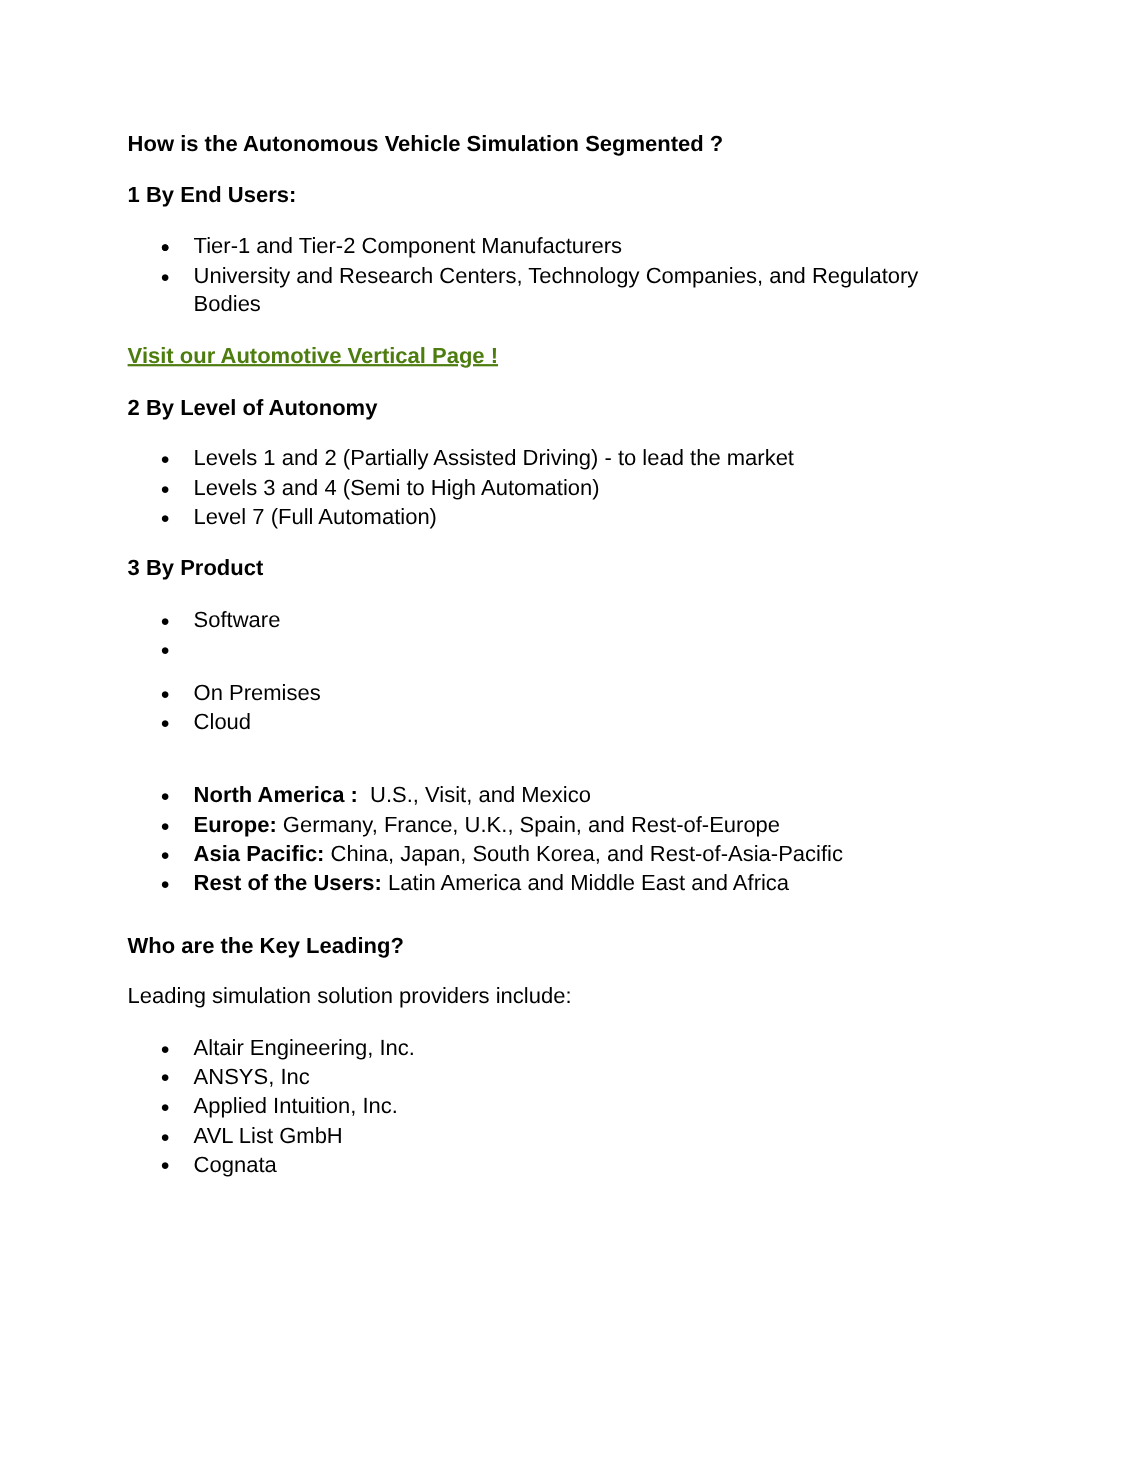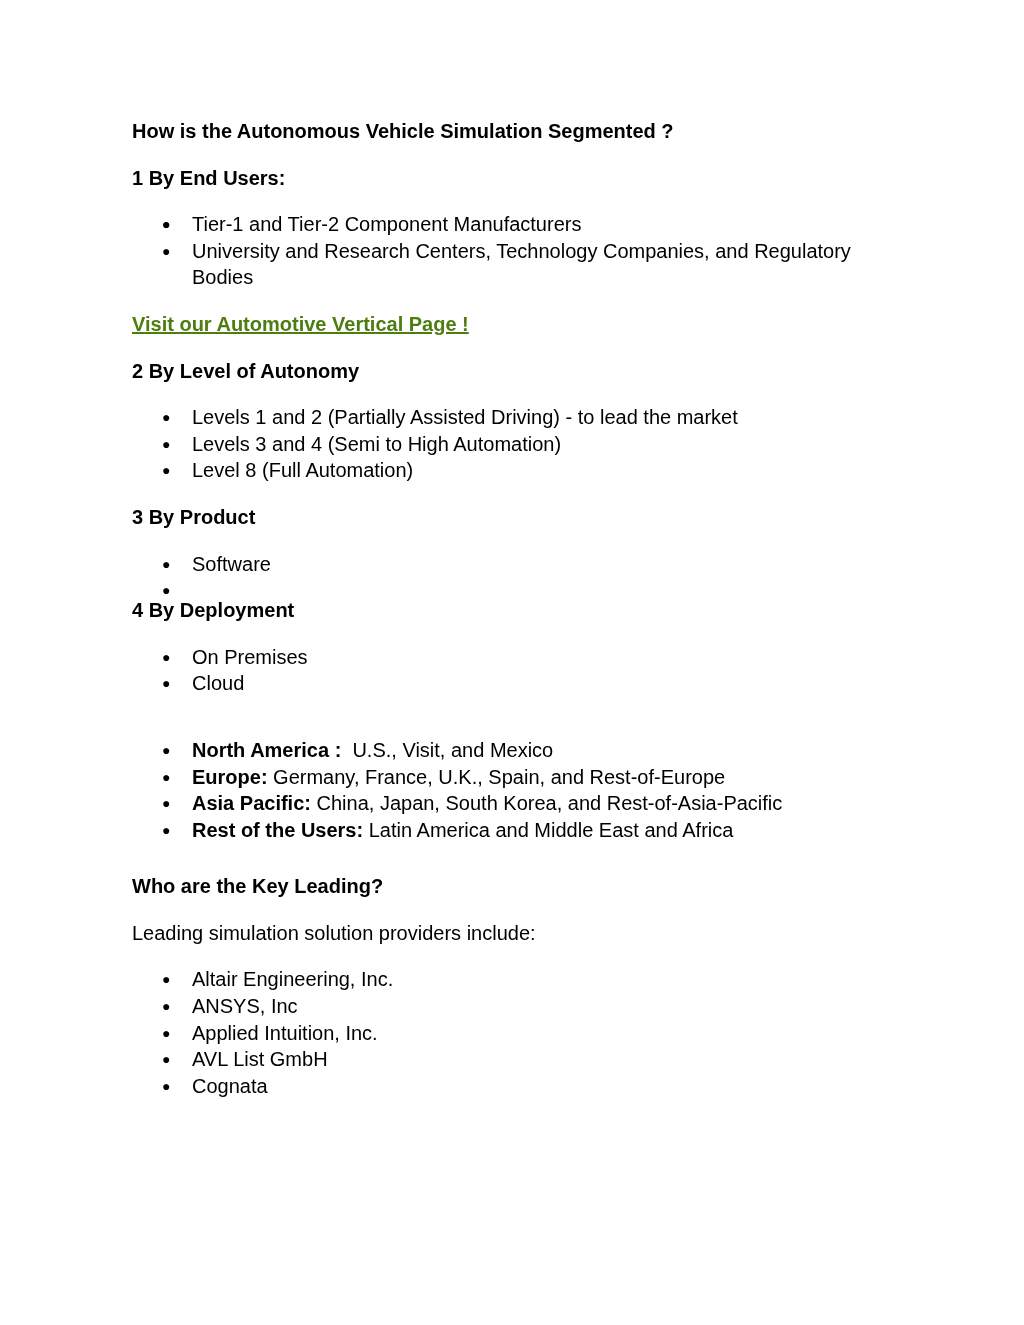--- a/index.html
+++ b/index.html
@@ -1,18 +1,18 @@
 <!DOCTYPE html>
 <html><head>
   <meta charset="utf-8">
   <style>
     html, body { margin: 0; padding: 0; background: #ffffff; }
     body { width: 1024px; height: 1325px; position: relative; overflow: hidden; }
     .page {
-      position: absolute; left: 132px; top: 118px; width: 760px;
+      position: absolute; left: 116px; top: 118px; width: 760px;
       font-family: "Liberation Sans", sans-serif; font-size: 20px; color: #000;
       line-height: 26.6px;
     }
     .h { font-weight: bold; margin: 0; }
     .p { margin: 0; }
     .gap { height: 20px; }
     ul { list-style: none; margin: 0; padding: 0; }
     li { position: relative; padding-left: 60px; }
     li .bullet { position: absolute; left: 30px; top: 0; font-size: 14px; }
     a.link { color: #4d7c0f; font-weight: bold; text-decoration: underline; }
@@ -35,33 +35,32 @@
   <div class="gap"></div>
 
   <p class="p"><a class="link" href="#">Visit our Automotive Vertical Page !</a></p>
   <div class="gap"></div>
 
   <p class="h">2 By Level of Autonomy</p>
   <div class="gap"></div>
   <ul>
     <li><span class="bullet">●</span><span>Levels 1 and 2 (Partially Assisted Driving) - to lead the market</span></li>
     <li><span class="bullet">●</span><span>Levels 3 and 4 (Semi to High Automation)</span></li>
-    <li><span class="bullet">●</span><span>Level 8 (Full Automation)</span></li>
+    <li><span class="bullet">●</span><span>Level 7 (Full Automation)</span></li>
   </ul>
   <div class="gap"></div>
 
   <p class="h">3 By Product</p>
   <div class="gap"></div>
   <ul>
     <li><span class="bullet">●</span><span>Software</span></li>
     <li><span class="bullet">●</span></li>
   </ul>
   <div class="gap"></div>
 
-  <p class="h">4 By Deployment</p>
   <div class="gap"></div>
   <ul>
     <li><span class="bullet">●</span><span>On Premises</span></li>
     <li><span class="bullet">●</span><span>Cloud</span></li>
   </ul>
   <div class="gap"></div>
 
   <div class="gap"></div>
   <ul>
     <li><span class="bullet">●</span><span class="b">North America :</span><span style="white-space:pre">  U.S., Visit, and Mexico</span></li>

